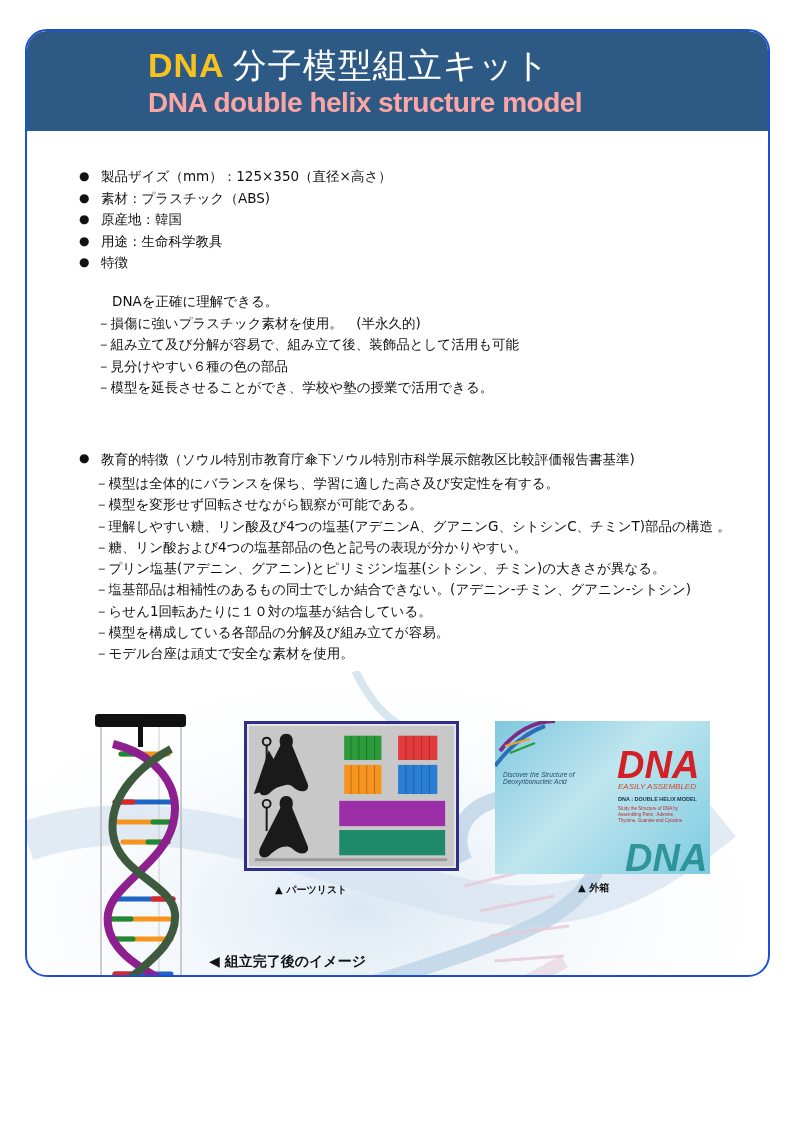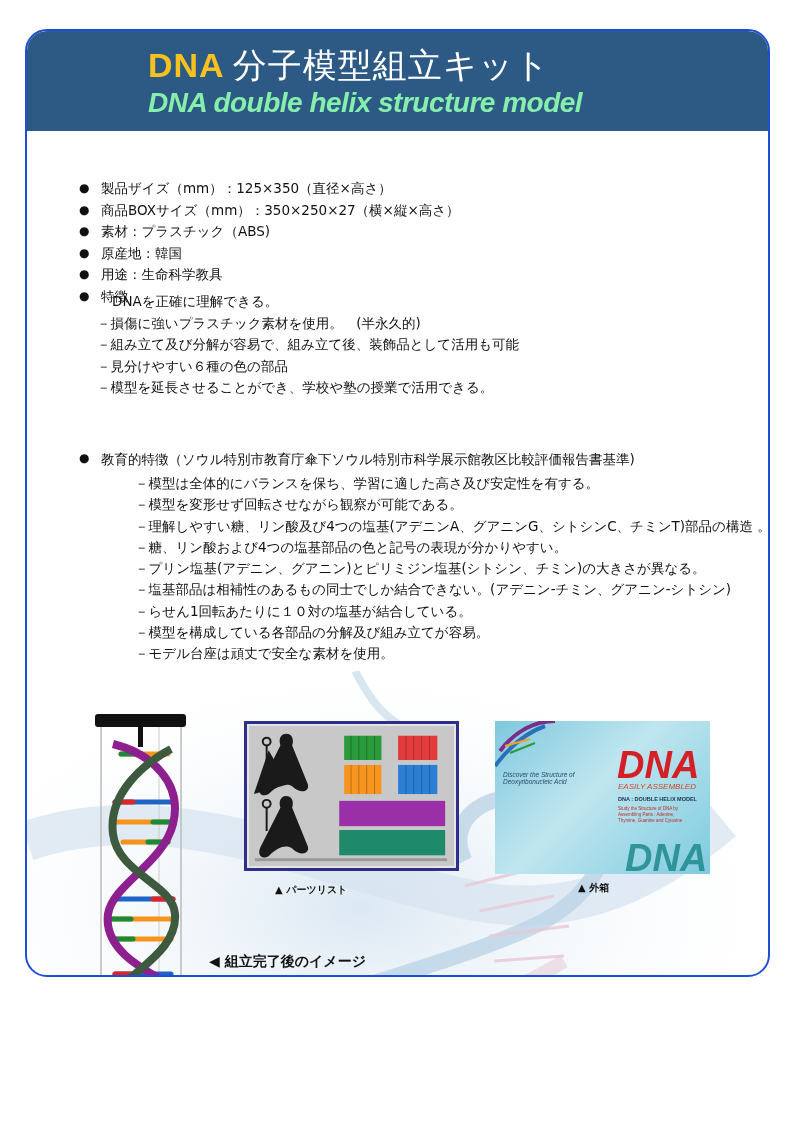--- a/index.html
+++ b/index.html
@@ -13,38 +13,38 @@
   .header {
     position:absolute; left:0; top:0; width:100%; height:100px;
     background:#2d5a85;
   }
   .title-line1 {
     position:absolute; left:121px; top:12px; font-size:34px; color:#fff;
     font-family:"DejaVu Sans", sans-serif; letter-spacing:1px; white-space:nowrap;
   }
   .title-line1 .dna { color:#f7c21d; font-weight:bold; font-family:"Liberation Sans", sans-serif; margin-right:8px; }
   .title-line2 {
-    position:absolute; left:121px; top:56px; font-size:28px; color:#86efac; font-weight:bold; font-style:italic;
+    position:absolute; left:121px; top:56px; font-size:28px; color:#fca5a5; font-weight:bold; 
     font-family:"Liberation Sans", sans-serif; letter-spacing:-0.5px; white-space:nowrap;
   }
 
   
   .bg-deco { position:absolute; left:0; top:640px; width:100%; height:432px; }
 
-  .specs { position:absolute; left:52px; top:135px; font-size:13.5px; line-height:21.5px;margin-top:12px; }
+  .specs { position:absolute; left:52px; top:135px; font-size:13.5px; line-height:21.5px; }
   .specs li { list-style:none; position:relative; padding-left:22px; white-space:nowrap; }
   .specs li::before { content:"●"; position:absolute; left:0; top:0; font-size:12px; }
   .features { position:absolute; left:70px; top:260px; font-size:13.5px; line-height:21.5px; }
   .features div { white-space:nowrap; }
   .features .cont { padding-left:15px; }
 
   .edu-head { position:absolute; left:52px; top:420px; font-size:13.5px; padding-left:22px; white-space:nowrap; }
   .edu-head::before { content:"●"; position:absolute; left:0; top:0; font-size:12px; }
   .edu { position:absolute; left:68px; top:442px; font-size:13.5px; line-height:21.3px; }
-  .edu div { white-space:nowrap;margin-left:40px; }
+  .edu div { white-space:nowrap; }
 
   .img-helix { position:absolute; left:66px; top:683px; width:95px; height:315px; }
   .img-parts { position:absolute; left:217px; top:690px; width:215px; height:150px; background:#2f2f8a; padding:3px; }
   .img-parts .tray { width:100%; height:100%; background:#c9c9c9; position:relative; border:2px solid #e5e5e5; }
   .img-box { position:absolute; left:468px; top:690px; width:215px; height:153px;
     background:linear-gradient(135deg,#7fc8de 0%, #bfe6ef 45%, #7ecbe0 100%); overflow:hidden; }
   .caption { position:absolute; font-size:10px; font-weight:bold; white-space:nowrap; }
 </style>
 </head>
 <body>
@@ -78,21 +78,20 @@
 
   <div class="header">
     <div class="title-line1">
       <span class="dna">DNA</span><span>分子模型組立キット</span>
     </div>
     <div class="title-line2">DNA double helix structure model</div>
   </div>
 
   <ul class="specs">
     <li>製品ザイズ（mm）：125×350（直径×高さ）</li>
-    <li>商品BOXサイズ（mm）：350×250×27（横×縦×高さ）</li>
     <li>素材：プラスチック（ABS)</li>
     <li>原産地：韓国</li>
     <li>用途：生命科学教具</li>
     <li>特徴</li>
   </ul>
 
   <div class="features">
     <div class="cont">DNAを正確に理解できる。</div>
     <div>－損傷に強いプラスチック素材を使用。　(半永久的)</div>
     <div>－組み立て及び分解が容易で、組み立て後、装飾品として活用も可能</div>

